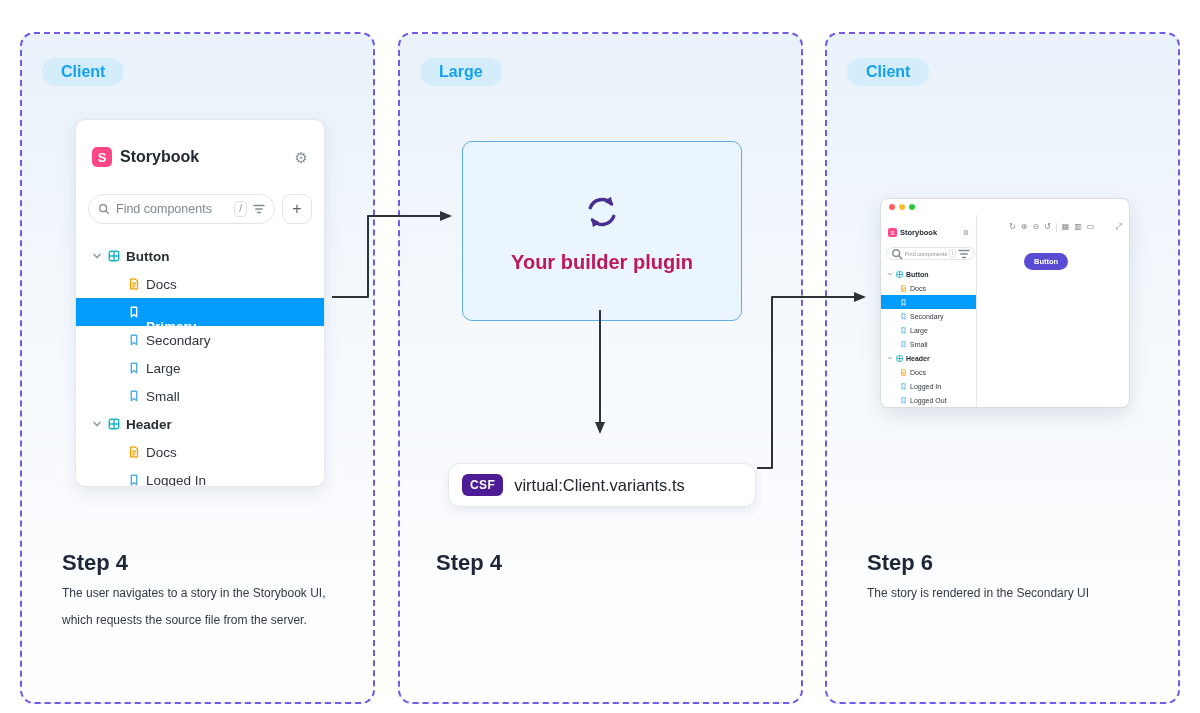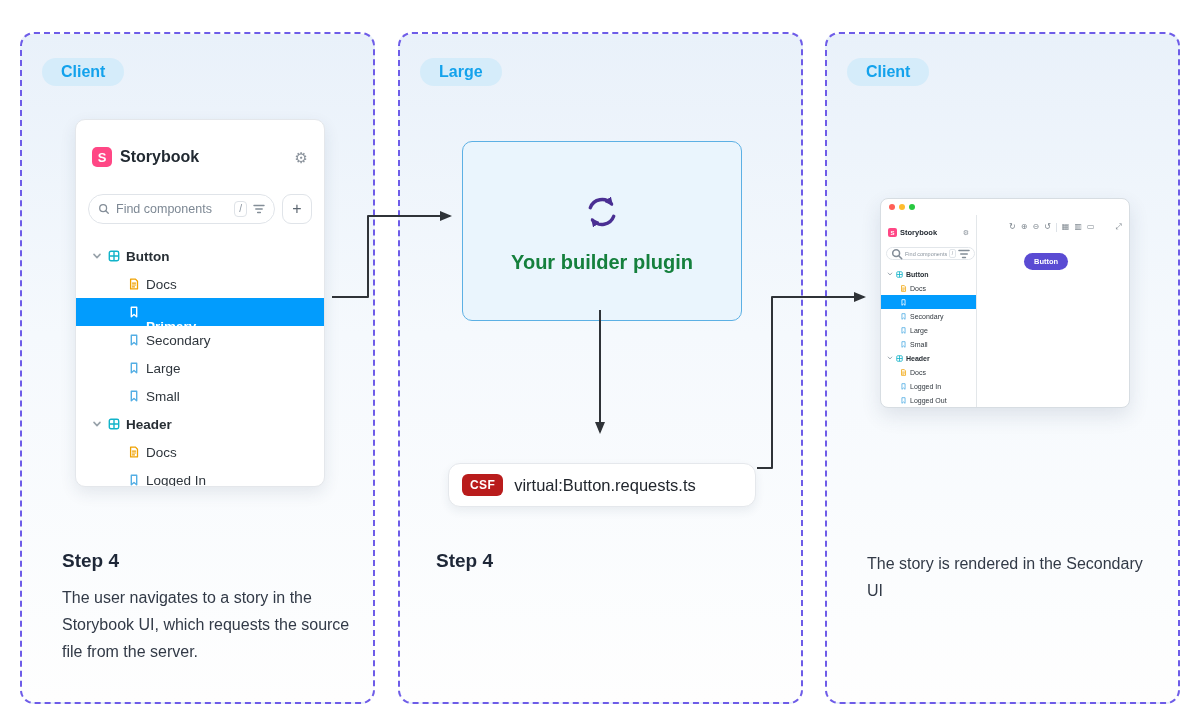--- a/index.html
+++ b/index.html
@@ -48,34 +48,34 @@
   .ti.chev { color:#99a3ab; }
   .ti.comp { color:var(--comp-teal); }
   .ti.doc { color:var(--doc-orange); }
   .ti.story { color:var(--story-blue); }
   .selected .ti.story { color:#fff; }
 
   
   .step { position:absolute; left:40px; top:516px; width:292px; }
   .p2 .step { left:36px; width:308px; }
   .p3 .step { width:280px; }
-  .step h3 { font-size:19px; font-weight:800; color:#1e2737; margin-bottom:12px; }
-  .step p { font-size:16px; line-height:27px; color:#323a47; }
+  .step h3 { font-size:22px; font-weight:800; color:#1e2737; margin-bottom:4px; }
+  .step p { font-size:12px; line-height:27px; color:#323a47; }
 
   
   .plugin-box { position:absolute; left:62px; top:107px; width:280px; height:180px; background:var(--plugin-bg);
                 border:1.5px solid var(--plugin-border); border-radius:10px; display:flex; flex-direction:column;
                 align-items:center; justify-content:center; gap:16px; }
   .plugin-icon svg { display:block; color:var(--plugin-purple); }
-  .plugin-label { font-size:20px; font-weight:800; color:#15803d; }
+  .plugin-label { font-size:20px; font-weight:800; color:#be185d; }
 
   .csf-pill { position:absolute; left:48px; top:429px; width:308px; height:44px; background:#fff;
               border:1px solid #e5e8ec; border-radius:12px; box-shadow:0 4px 10px rgba(40,60,90,.08);
               display:flex; align-items:center; gap:11px; padding:0 13px; }
-  .csf-badge { background:#b91c1c; color:#fff; font-size:12px; font-weight:700; padding:4px 8px; border-radius:6px;
+  .csf-badge { background:#4c1d95; color:#fff; font-size:12px; font-weight:700; padding:4px 8px; border-radius:6px;
                letter-spacing:.4px; }
   .csf-file { font-size:16.5px; color:#22272e; }
 
   
   .mini-window { position:absolute; left:53px; top:164px; width:250px; height:210px; background:#fff;
                  border:1px solid #d7dde2; border-radius:8px; box-shadow:0 8px 20px rgba(40,60,90,.12); overflow:hidden; }
   .mini-titlebar { height:16px; display:flex; align-items:center; gap:4px; padding:0 8px; }
   .dot { width:6px; height:6px; border-radius:50%; }
   .dot.red { background:#ff5f57; } .dot.yellow { background:#febc2e; } .dot.green { background:#28c840; }
   .mini-body { display:flex; height:192px; }
@@ -260,21 +260,21 @@
             <path d="M11.78 19.55 A13 13 0 0 1 33.96 15.64" marker-end="url(#pm)"></path>
             <path d="M36.22 28.45 A13 13 0 0 1 14.04 32.36" marker-end="url(#pm)"></path>
           </g>
         </svg>
       </span>
       <span class="plugin-label">Your builder plugin</span>
     </div>
 
     <div class="csf-pill">
       <span class="csf-badge">CSF</span>
-      <span class="csf-file">virtual:Button.requests.ts</span>
+      <span class="csf-file">virtual:Client.variants.ts</span>
     </div>
 
     <div class="step">
       <h3>Step 4</h3>
     </div>
   </section>
 
   <section class="panel p3">
     <span class="badge">Client</span>
 
@@ -417,17 +417,18 @@
               <span class="tb">▥</span>
               <span class="tb">▭</span>
               <span class="tb right">⤢</span>
             </div>
           <button class="mini-button">Button</button>
         </div>
       </div>
     </div>
 
     <div class="step">
+      <h3>Step 6</h3>
       <p>The story is rendered in the Secondary UI</p>
     </div>
   </section>
 
 </div>
 
 </body></html>

